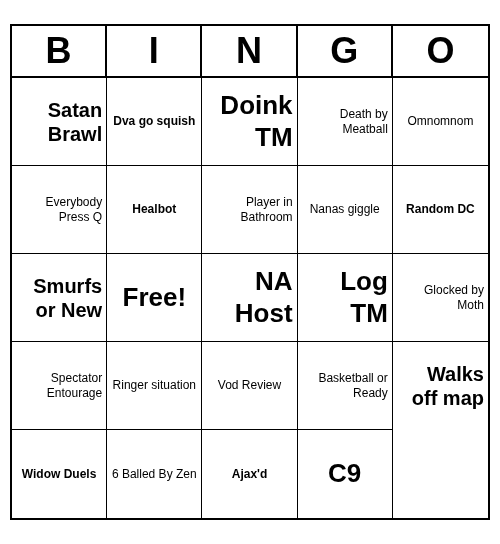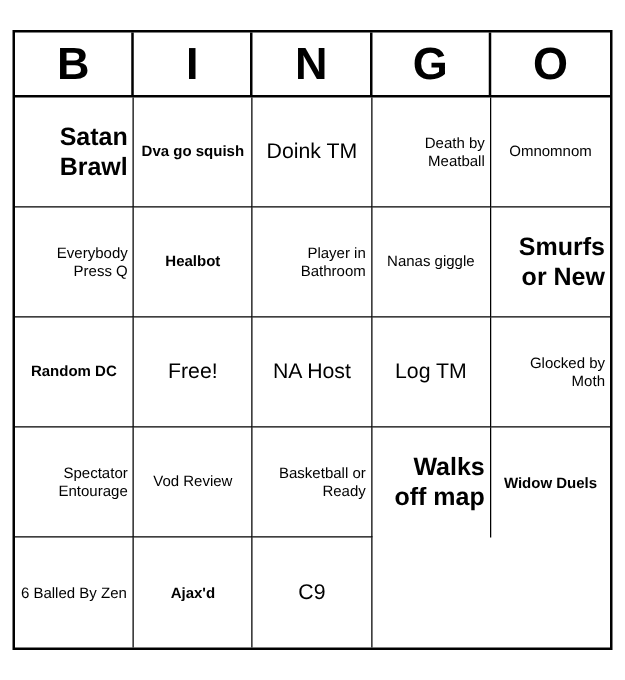--- a/index.html
+++ b/index.html
@@ -53,22 +53,22 @@
       border-bottom: none;
     }
     .cell-text {
       font-size: 13px;
     }
     .cell-text.large {
       font-size: 20px;
       font-weight: bold;
     }
     .cell-text.xlarge {
-      font-size: 17px;
-      font-weight: normal;
+      font-size: 26px;
+      font-weight: bold;
     }
     .cell-text.medium {
       font-size: 12px;
       font-weight: bold;
     }
     .cell-text.small {
       font-size: 12px;
     }
   </style>
 </head>
@@ -104,39 +104,42 @@
       <div class="bingo-cell">
         <span class="cell-text medium">Healbot</span>
       </div>
       <div class="bingo-cell">
         <span class="cell-text small">Player in Bathroom</span>
       </div>
       <div class="bingo-cell">
         <span class="cell-text small">Nanas giggle</span>
       </div>
       <div class="bingo-cell">
-        <span class="cell-text large">Smurfs or New</span>
+        <span class="cell-text medium">Random DC</span>
       </div>
       <div class="bingo-cell">
-        <span class="cell-text medium">Random DC</span>
+        <span class="cell-text large">Smurfs or New</span>
       </div>
       <div class="bingo-cell">
         <span class="cell-text xlarge">Free!</span>
       </div>
       <div class="bingo-cell">
         <span class="cell-text xlarge">NA Host</span>
       </div>
       <div class="bingo-cell">
         <span class="cell-text xlarge">Log TM</span>
       </div>
       <div class="bingo-cell">
         <span class="cell-text small">Glocked by Moth</span>
       </div>
       <div class="bingo-cell">
         <span class="cell-text small">Spectator Entourage</span>
+      </div>
+      <div class="bingo-cell">
+        <span class="cell-text small">Ringer situation</span>
       </div>
       <div class="bingo-cell">
         <span class="cell-text small">Vod Review</span>
       </div>
       <div class="bingo-cell">
         <span class="cell-text small">Basketball or Ready</span>
       </div>
       <div class="bingo-cell">
         <span class="cell-text large">Walks off map</span>
       </div>

